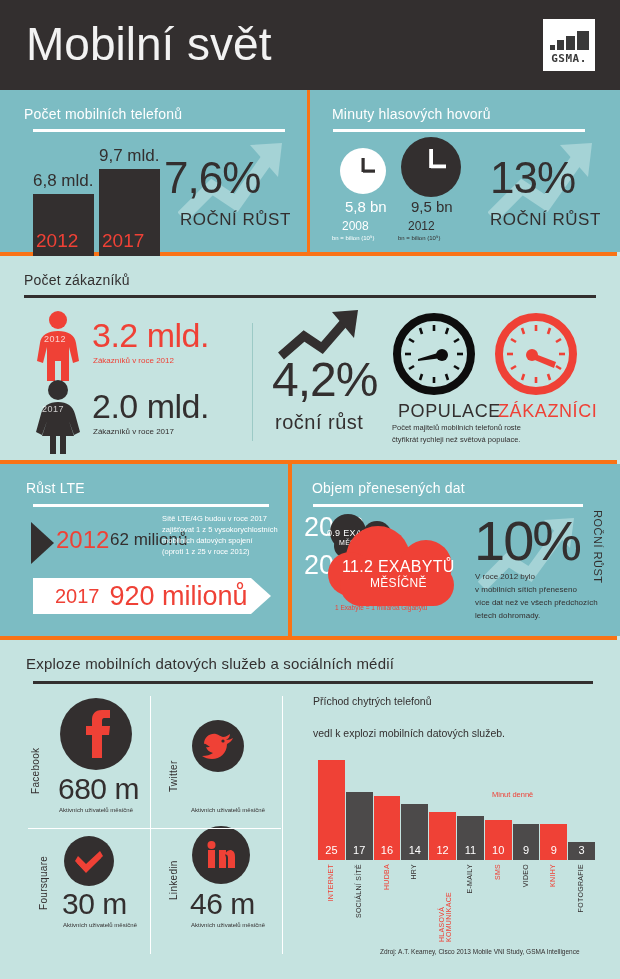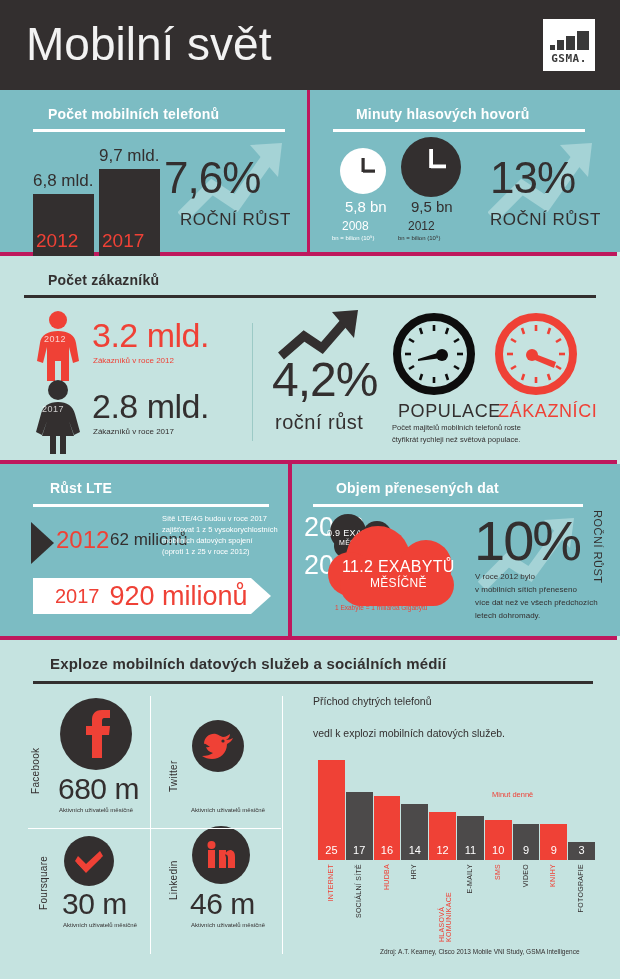--- a/index.html
+++ b/index.html
@@ -3,21 +3,21 @@
 <meta charset="utf-8">
 <style>
   * { box-sizing: border-box; margin: 0; padding: 0; }
   body {
     width: 620px; height: 979px;
     font-family: "Liberation Sans", sans-serif;
     background: #cfe7e4;
     overflow: hidden;
     position: relative;
   }
-  .page { position: relative; width: 617px; height: 979px; background: #be185d; }
+  .page { position: relative; width: 617px; height: 979px; background: #f97316; }
 
   
   .header {
     position: absolute; left: 0; top: 0; width: 620px; height: 90px;
     background: #332f2f;
   }
   .header-title {
     position: absolute; left: 26px; top: 14px;
     font-size: 46px; color: #f2f2f2; font-weight: 300;
     letter-spacing: 0px; line-height: 60px;
@@ -38,21 +38,21 @@
   .gsma-bars i:nth-child(4) { width: 12px; height: 19px; }
   .gsma-text { font-size: 11px; letter-spacing: 0.5px; color: #3a3a3a; font-weight: bold;
                font-family: "DejaVu Sans Mono", monospace; }
 
   
   .panel { position: absolute; }
   .panel-teal { background: #7cbcc3; }
   .panel-mint { background: #c5e3e0; }
 
   .panel-title {
-    position: absolute; font-size: 14px; font-weight: 700; letter-spacing: 0.2px; margin-left: 24px;
+    position: absolute; font-size: 14px; font-weight: 400; letter-spacing: 0.2px;
   }
   .panel-title.light { color: #ffffff; }
   .panel-title.dark  { color: #333030; }
   .rule { position: absolute; height: 3px; }
   .rule.light { background: #ffffff; }
   .rule.dark  { background: #332f2f; }
 
   .red { color: #ef4136; }
   .dark { color: #332f2f; }
   .white { color: #ffffff; }
@@ -197,21 +197,21 @@
     <div class="cust-num red" style="left:92px;top:60px;">3.2 mld.</div>
     <div class="cust-cap red" style="left:93px;top:100px;">Zákazníků v roce 2012</div>
 
     <svg style="position:absolute;left:33px;top:124px;" width="50" height="75" viewBox="0 0 50 75">
       <circle cx="25" cy="10" r="10" fill="#332f2f"></circle>
       <path d="M25 22 C16 22 10 26 8 34 L3 52 L9 55 L14 41 L9 56 L41 56 L36 41 L41 55 L47 52 L42 34 C40 26 34 22 25 22 Z" fill="#332f2f"></path>
       <rect x="17" y="56" width="6" height="18" fill="#332f2f"></rect>
       <rect x="27" y="56" width="6" height="18" fill="#332f2f"></rect>
     </svg>
     <div class="person-label" style="left:42px;top:148px;">2017</div>
-    <div class="cust-num dark" style="left:92px;top:131px;">2.8 mld.</div>
+    <div class="cust-num dark" style="left:92px;top:131px;">2.0 mld.</div>
     <div class="cust-cap dark" style="left:93px;top:171px;">Zákazníků v roce 2017</div>
 
     <div class="vsep" style="left:252px;top:67px;height:118px;"></div>
 
     <svg style="position:absolute;left:278px;top:52px;" width="84" height="52" viewBox="0 0 84 52">
       <polyline points="3,48 26,28 44,40 70,10" fill="none" stroke="#332f2f" stroke-width="9"></polyline>
       <polygon points="54,4 80,2 76,30" fill="#332f2f"></polygon>
     </svg>
     <div class="big-pct" style="left:272px;top:96px;font-size:48px;">4,2%</div>
     <div class="growth-lbl" style="left:275px;top:155px;font-size:20px;">roční růst</div>

